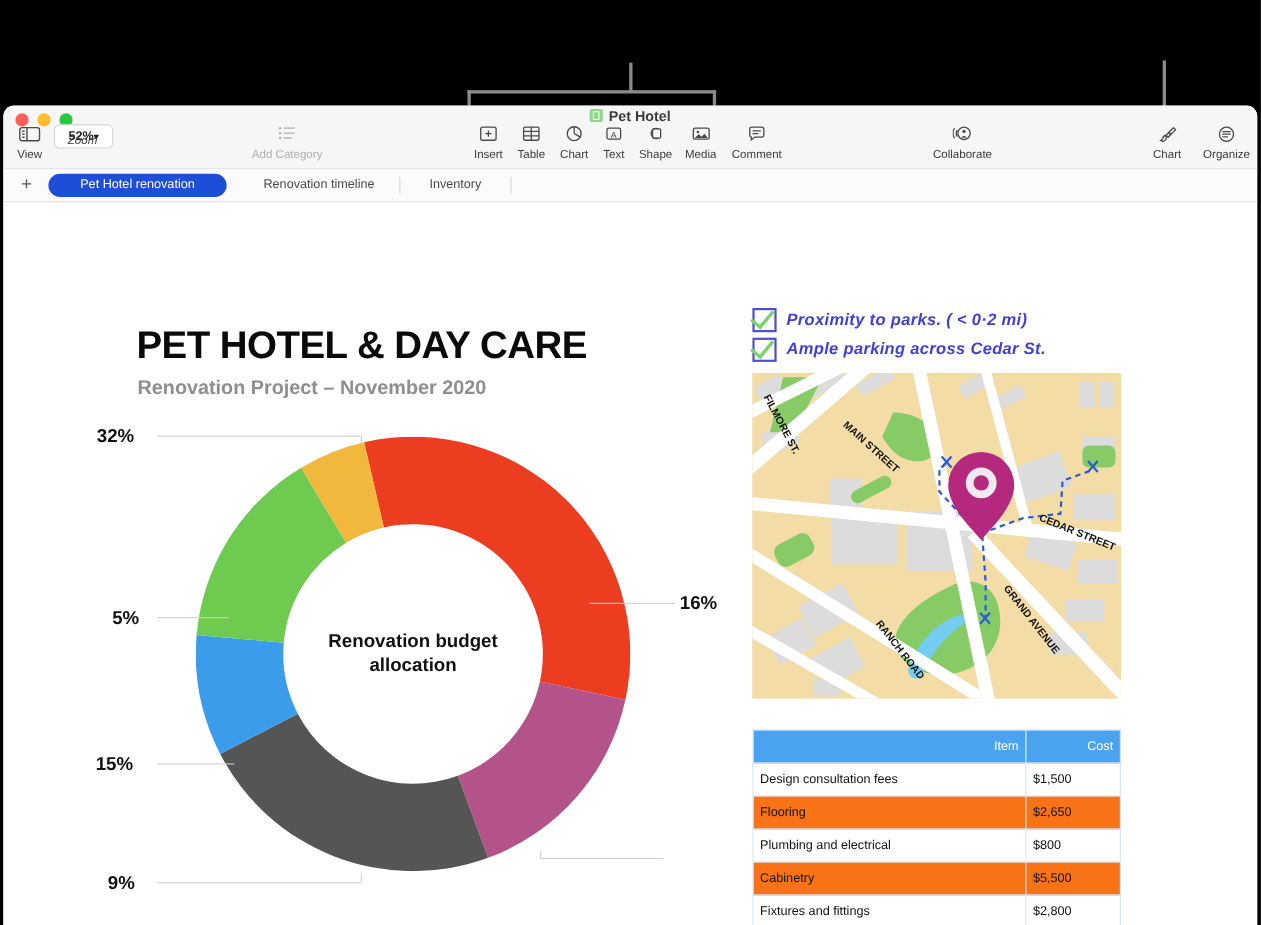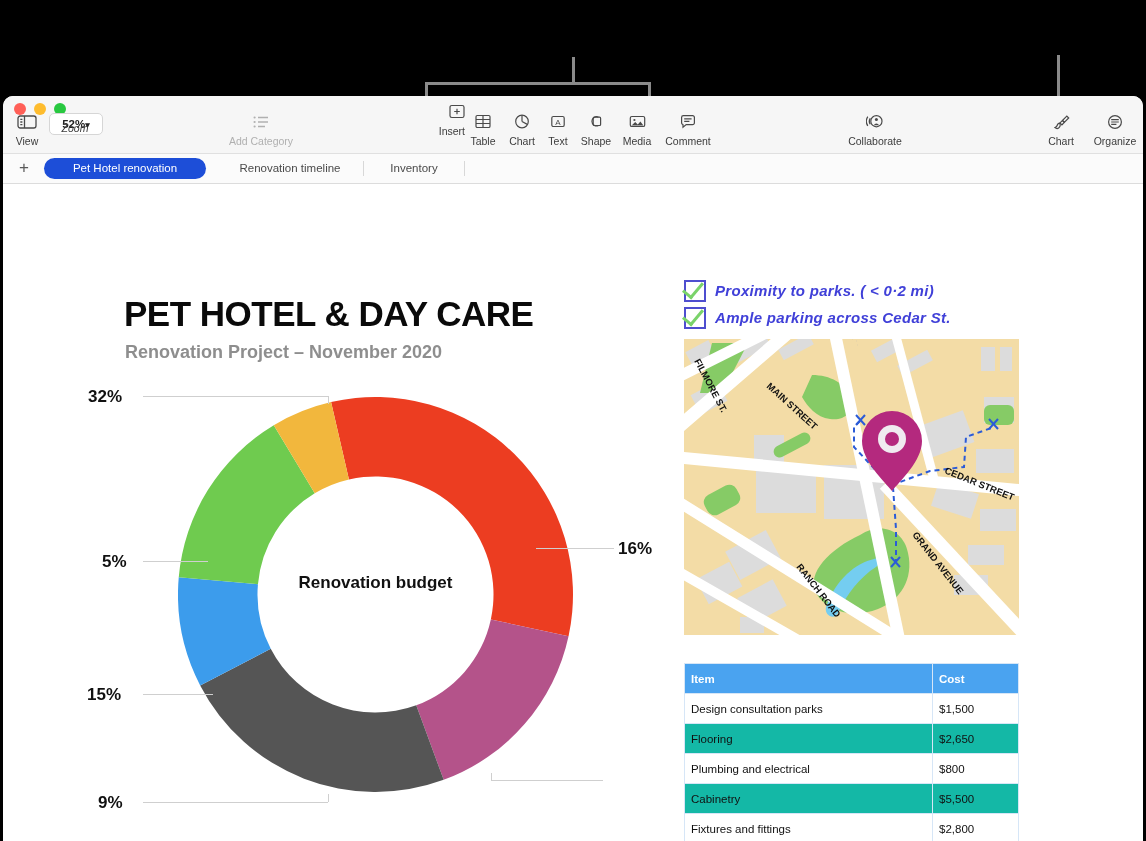--- a/index.html
+++ b/index.html
@@ -78,24 +78,24 @@
   .chktxt{font-size:15px;color:#4040d8;font-weight:bold;font-style:italic;
           letter-spacing:0.3px;line-height:21px;white-space:nowrap;}
 
   #map{position:absolute;left:681px;top:155px;width:335px;height:296px;
        background:#f3dca6;overflow:hidden;}
 
   
   #tblwrap{position:absolute;left:681px;top:479px;width:335px;}
   table{border-collapse:collapse;width:100%;font-size:11.5px;color:#111;
         table-layout:fixed;}
-  th{background:#4aa3f0;color:#fff;font-weight:bold;text-align:left;
+  th{background:#4aa3f0;color:#fff;font-weight:normal;text-align:right;
      padding:6px 6px;height:17px;border:1px solid #d6e6f7;font-size:11.5px;}
   td{padding:6px 6px;height:17px;border:1px solid #d6e6f7;vertical-align:middle;}
-  tr.alt td{background:#14b8a6;}
+  tr.alt td{background:#f97316;}
   td.cost{text-align:left;}
   .col-cost{width:86px;}
 </style>
 </head>
 <body>
 
 <div id="root">
 
   <div class="callout" style="left:425px;top:82px;width:226px;height:3px;"></div>
   <div class="callout" style="left:425px;top:82px;width:3px;height:14px;"></div>
@@ -103,20 +103,23 @@
   <div class="callout" style="left:572px;top:57px;width:3px;height:27px;"></div>
   <div class="callout" style="left:1057px;top:55px;width:3px;height:71px;"></div>
 
   <div id="window">
 
     <div id="titlebar">
       <div class="traffic tl-red"></div>
       <div class="traffic tl-yellow"></div>
       <div class="traffic tl-green"></div>
 
+      <div id="doc-title">
+        <span class="docicon"></span><span>Pet Hotel</span>
+      </div>
 
       <div class="tb-item" style="left:5px;top:18px;width:38px;">
         <span class="glyph">
           <svg width="20" height="16" viewBox="0 0 20 16" fill="none" stroke="#4a4a4a" stroke-width="1.3">
             <rect x="1" y="2" width="18" height="12" rx="2.2"></rect>
               <line x1="7.5" y1="2" x2="7.5" y2="14"></line>
             <line x1="3.3" y1="5.3" x2="5.4" y2="5.3"></line>
               <line x1="3.3" y1="8" x2="5.4" y2="8"></line>
               <line x1="3.3" y1="10.7" x2="5.4" y2="10.7"></line>
           </svg>
@@ -136,21 +139,21 @@
               <line x1="5" y1="2.5" x2="15" y2="2.5"></line>
             <circle cx="1.6" cy="7" r="1.1" fill="#b0b0b0" stroke="none"></circle>
               <line x1="5" y1="7" x2="15" y2="7"></line>
             <circle cx="1.6" cy="11.5" r="1.1" fill="#b0b0b0" stroke="none"></circle>
               <line x1="5" y1="11.5" x2="12" y2="11.5"></line>
           </svg>
         </span>
         <span class="lbl">Add Category</span>
       </div>
 
-      <div class="tb-item" style="left:420px;top:8px;width:42px;text-align:right;">
+      <div class="tb-item" style="left:420px;top:18px;width:42px;">
         <span class="glyph">
           <svg width="16" height="15" viewBox="0 0 16 15" fill="none" stroke="#4a4a4a" stroke-width="1.2">
             <rect x="1" y="1.5" width="14" height="12" rx="1.8"></rect>
             <line x1="8" y1="4.7" x2="8" y2="10.3"></line>
               <line x1="5.2" y1="7.5" x2="10.8" y2="7.5"></line>
           </svg>
         </span>
         <span class="lbl">Insert</span>
       </div>
 
@@ -281,20 +284,21 @@
             <path d="M153.07216676708669 5.061912204916041 A197.5 197.5 0 0 1 390.5396391215039 239.23664729993925 L312.8350755257593 222.43632598173588 A118 118 0 0 0 170.95577558742394 82.52433235534224 Z" fill="#EC3D21"></path>
             <path d="M390.5396391215039 239.23664729993925 A197.5 197.5 0 0 1 265.6963943022106 382.8523719950123 L238.2451874818271 308.2421766856276 A118 118 0 0 0 312.8350755257593 222.43632598173588 Z" fill="#B4538A"></path>
             <path d="M265.6963943022106 382.8523719950123 A197.5 197.5 0 0 1 22.156461435560715 288.38945749481064 L92.73778455390463 251.80357460449446 A118 118 0 0 0 238.2451874818271 308.2421766856276 Z" fill="#555555"></path>
             <path d="M22.156461435560715 288.38945749481064 A197.5 197.5 0 0 1 0.7515471268802685 180.28674080733757 L79.94902562517403 187.21562235577636 A118 118 0 0 0 92.73778455390463 251.80357460449446 Z" fill="#3C9CEC"></path>
             <path d="M0.7515471268802685 180.28674080733757 A197.5 197.5 0 0 1 95.77998020526424 28.20945811133285 L136.72550716061357 96.35425851715077 A118 118 0 0 0 79.94902562517403 187.21562235577636 Z" fill="#6FCB4F"></path>
             <path d="M95.77998020526424 28.20945811133285 A197.5 197.5 0 0 1 153.07216676708663 5.061912204916069 L170.9557755874239 82.52433235534225 A118 118 0 0 0 136.72550716061357 96.35425851715077 Z" fill="#F2B73D"></path>
           </g>
       </svg>
       <div id="center-lbl">
         <div>Renovation budget</div>
+        <div>allocation</div>
       </div>
 
       <div class="pct" style="left:85px;top:203px;">32%</div>
       <div class="leader" style="left:140px;top:212px;width:185px;"></div>
       <div class="leader v" style="left:325px;top:212px;height:8px;"></div>
 
       <div class="pct" style="left:615px;top:355px;">16%</div>
       <div class="leader" style="left:533px;top:364px;width:78px;"></div>
 
       <div class="pct" style="left:99px;top:368px;">5%</div>
@@ -427,21 +431,21 @@
               <col class="col-cost">
             </colgroup>
           <thead>
             <tr>
               <th>Item</th>
               <th>Cost</th>
             </tr>
           </thead>
           <tbody id="tbody">
               <tr>
-                <td>Design consultation parks</td>
+                <td>Design consultation fees</td>
                 <td class="cost">$1,500</td>
               </tr>
               <tr class="alt">
                 <td>Flooring</td>
                 <td class="cost">$2,650</td>
               </tr>
               <tr>
                 <td>Plumbing and electrical</td>
                 <td class="cost">$800</td>
               </tr>

